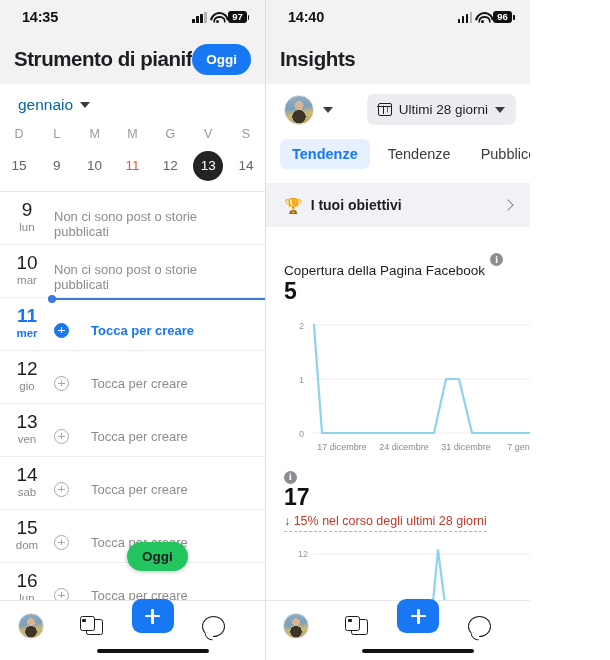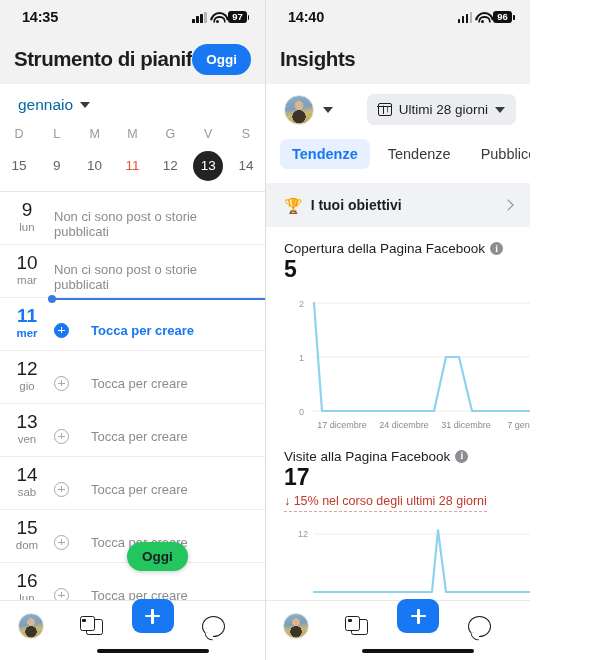--- a/index.html
+++ b/index.html
@@ -278,21 +278,21 @@
   .chev-right {
     width: 8px; height: 8px;
     border-top: 1.6px solid #8a8d91;
     border-right: 1.6px solid #8a8d91;
     transform: rotate(45deg);
     margin-right: 4px;
   }
 
   .metric { padding: 14px 14px 0 18px; background: #fff; }
   .metric-title-row { display: flex; align-items: center; gap: 5px; }
-  .metric-title { font-size: 13.5px; color: #1c1e21; }
+  .metric-title { font-size: 13.5px; color: #1c1e21; margin-top: 22px; }
   .info-icon {
     width: 13px; height: 13px; border-radius: 50%;
     background: #8a8d91; color: #fff;
     font-size: 9.5px; font-weight: bold;
     display: flex; align-items: center; justify-content: center;
     font-family: "Liberation Serif", serif;
     flex: none;
   }
   .metric-value {
     font-size: 23px; font-weight: bold; color: #111; line-height: 1.12;
@@ -680,21 +680,20 @@
           <text x="58" y="133" font-family="Liberation Sans, sans-serif" font-size="9" fill="#8a8a8a" text-anchor="middle">17 dicembre</text>
           <text x="120" y="133" font-family="Liberation Sans, sans-serif" font-size="9" fill="#8a8a8a" text-anchor="middle">24 dicembre</text>
           <text x="182" y="133" font-family="Liberation Sans, sans-serif" font-size="9" fill="#8a8a8a" text-anchor="middle">31 dicembre</text>
           <text x="243" y="133" font-family="Liberation Sans, sans-serif" font-size="9" fill="#8a8a8a" text-anchor="middle">7 gennaio</text>
         </svg>
       </div>
     </div>
 
     <div class="metric">
       <div class="metric-title-row">
-        <span class="metric-title">Visite alla Pagina Facebook</span>
         <span class="info-icon">i</span>
       </div>
       <div class="metric-value">17</div>
       <div class="metric-delta">↓ 15% nel corso degli ultimi 28 giorni</div>
 
       <div class="chart-area">
         <svg class="chart-svg" width="275" height="70" viewBox="0 0 275 70">
           <line x1="30" y1="10" x2="272" y2="10" stroke="#ececec" stroke-width="1"></line>
           <text x="24" y="13" font-family="Liberation Sans, sans-serif" font-size="9" fill="#9a9a9a" text-anchor="end">12</text>
           <polyline fill="none" stroke="#8dd3f0" stroke-width="2.2" stroke-linejoin="round" stroke-linecap="round" points="30,68 148,68 154,6 162,68 272,68"></polyline>

